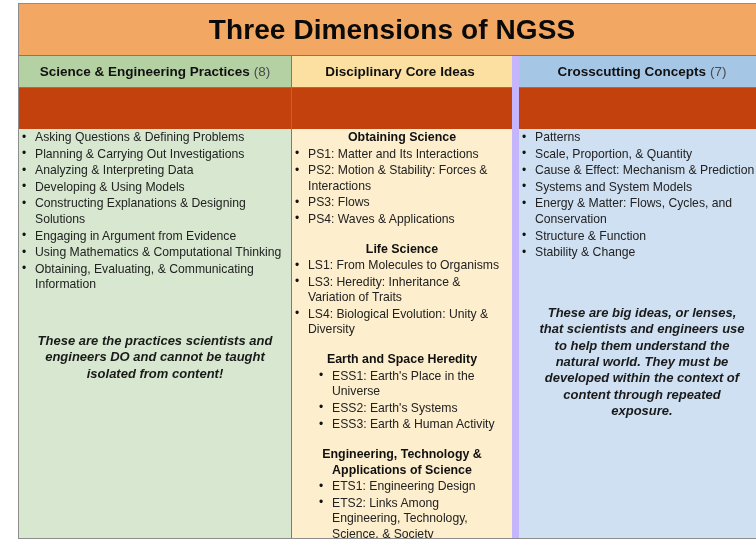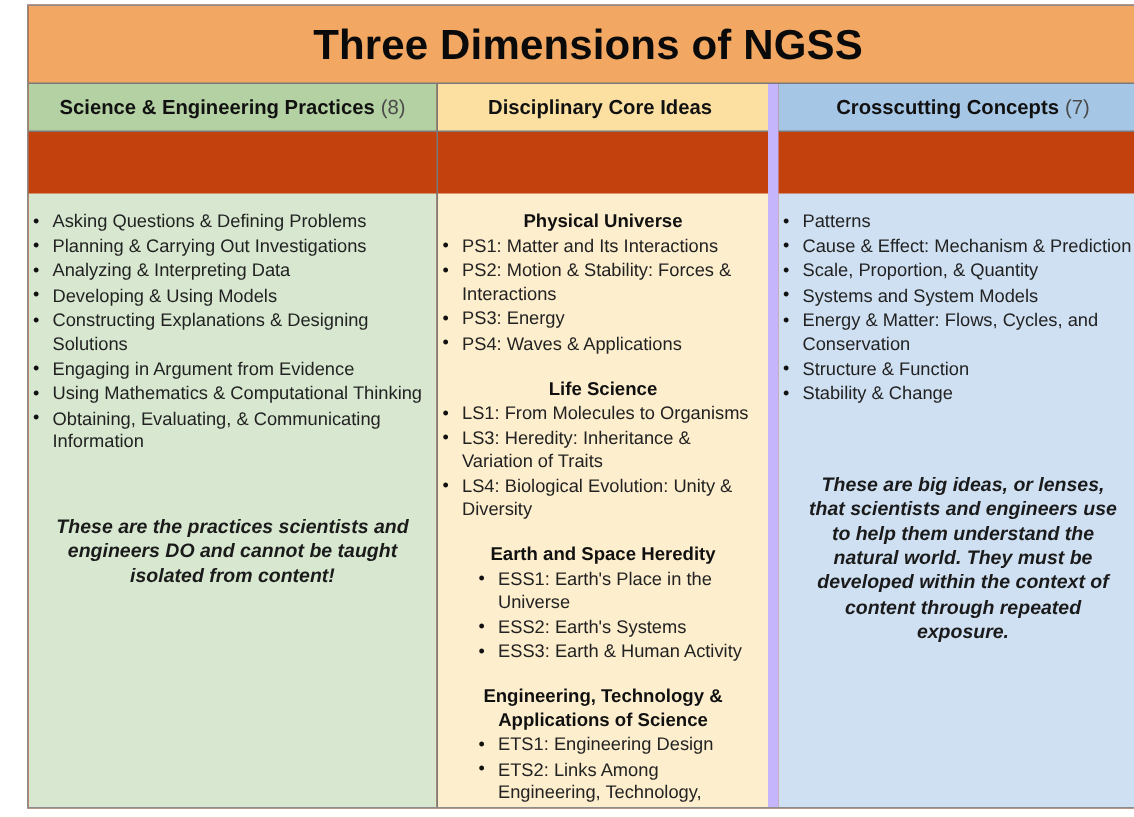--- a/index.html
+++ b/index.html
@@ -71,21 +71,21 @@
   }
   .col-head .count {
     font-weight: normal;
     color: #4a4a4a;
     margin-left: 4px;
   }
   .col-body {
     flex: 1 1 auto;
     min-height: 0;
     overflow: hidden;
-    padding-top: 11px;
+    padding-top: 1px;
     font-size: 12.2px;
     line-height: 1.28;
     color: #222222;
   }
   
   .col-1 .col-head { background: #b4d1a3; }
   .col-1 .col-body { background: #d8e8d0; }
   .col-2 .col-head { background: #fbe0a1; }
   .col-2 .col-body { background: #fdeecd; }
   .col-3 .col-head { background: #a6c6e6; }
@@ -176,25 +176,25 @@
       </div>
     </div>
 
     <div class="col col-2">
       <div class="col-head">
         <span>Disciplinary Core Ideas</span>
           <span class="count"></span>
       </div>
       <div class="col-body">
 
-        <div class="sub-head">Physical Universe</div>
+        <div class="sub-head">Obtaining Science</div>
         <ul class="bl c2-list">
           <li>PS1: Matter and Its Interactions</li>
           <li>PS2: Motion &amp; Stability: Forces &amp; Interactions</li>
-          <li>PS3: Energy</li>
+          <li>PS3: Flows</li>
           <li>PS4: Waves &amp; Applications</li>
         </ul>
 
         <div class="gap"></div>
 
         <div class="sub-head">Life Science</div>
         <ul class="bl c2-list">
           <li>LS1: From Molecules to Organisms</li>
           <li>LS3: Heredity: Inheritance &amp; Variation of Traits</li>
           <li>LS4: Biological Evolution: Unity &amp; Diversity</li>
@@ -221,22 +221,22 @@
     </div>
 
     <div class="col col-3">
       <div class="col-head">
         <span>Crosscutting Concepts</span>
           <span class="count">(7)</span>
       </div>
       <div class="col-body">
         <ul class="bl c3-list">
           <li>Patterns</li>
+          <li>Scale, Proportion, &amp; Quantity</li>
           <li>Cause &amp; Effect: Mechanism &amp; Prediction</li>
-          <li>Scale, Proportion, &amp; Quantity</li>
           <li>Systems and System Models</li>
           <li>Energy &amp; Matter: Flows, Cycles, and Conservation</li>
           <li>Structure &amp; Function</li>
           <li>Stability &amp; Change</li>
         </ul>
         <div class="note note-3">These are big ideas, or lenses, that scientists and engineers use to help them understand the natural world.  They must be developed within the context of content through repeated exposure.</div>
       </div>
     </div>
 
   </div>

